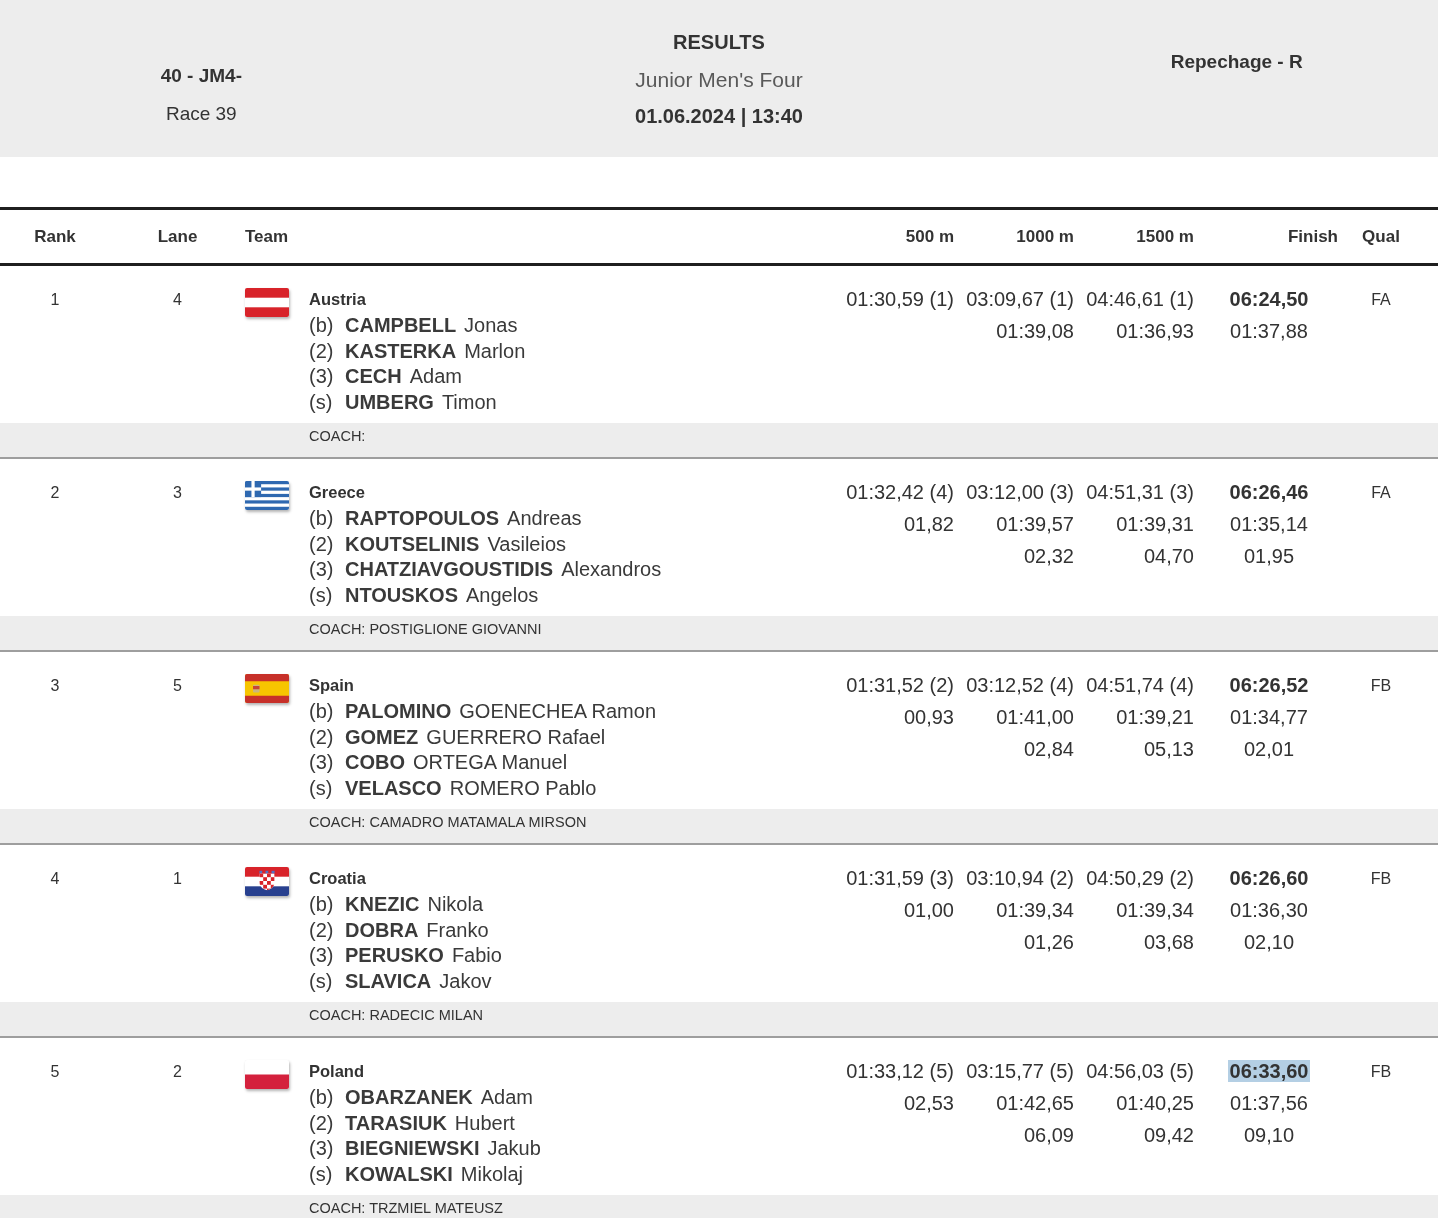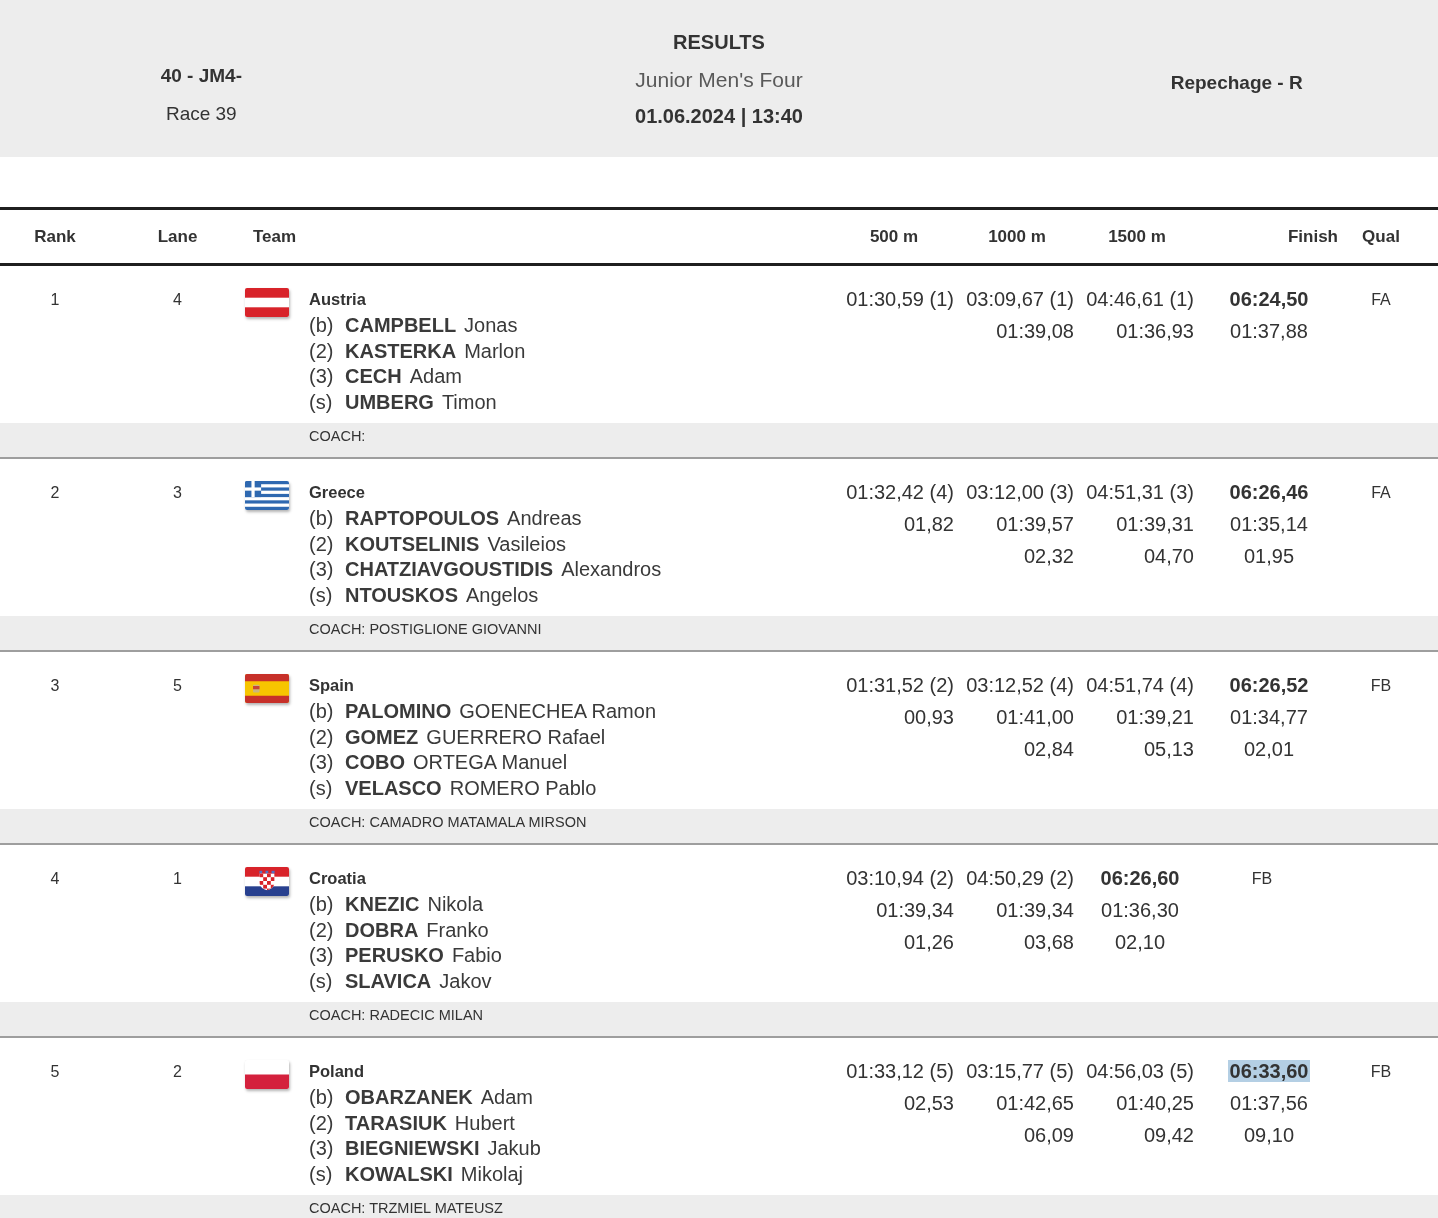--- a/index.html
+++ b/index.html
@@ -15,37 +15,37 @@
     height:157px; background:var(--band,#ededed);
     display:grid; grid-template-columns:28% 1fr 28%;
   }
   .tb-left{ padding-top:57px; text-align:center; }
   .tb-left .l1{ font-weight:bold; font-size:19px; line-height:38px; }
   .tb-left .l2{ font-size:19px; line-height:38px; }
   .tb-center{ padding-top:24px; text-align:center; }
   .tb-center .c1{ font-weight:bold; font-size:20px; line-height:37px; }
   .tb-center .c2{ font-size:21px; color:#595959; line-height:37px; }
   .tb-center .c3{ font-weight:bold; font-size:20px; line-height:37px; }
-  .tb-right{ padding-top:64px; text-align:center; font-weight:bold; font-size:19px; line-height:38px; }
+  .tb-right{ padding-top:43px; text-align:center; font-weight:bold; font-size:19px; line-height:38px; }
 
   
   .grid9{
     display:grid;
     grid-template-columns:110px 135px 64px 1fr 126px 120px 120px 138px 100px;
   }
   .thead{
     margin-top:50px;
     border-top:3px solid var(--tborder,#1f1f1f);
     border-bottom:3px solid var(--tborder,#1f1f1f);
     height:59px; align-items:center;
     font-weight:bold; font-size:17px;
   }
   .th-rank,.th-lane{ text-align:center; }
-  .th-team{ grid-column:3 / 5; text-align:left;margin-left:8px; }
-  .th-t{ text-align:center; padding-right:6px; }
+  .th-team{ grid-column:3 / 5; text-align:left; }
+  .th-t{ text-align:right; padding-right:6px; }
   .th-fin{ text-align:right; }
   .th-qual{ text-align:center; padding-right:14px; }
 
   .block{ padding-top:20px; }
   .cell-rank,.cell-lane{ text-align:center; font-size:16px; line-height:27px; }
   .cell-flag{ padding-top:2px; }
   .flag{
     width:44px; height:29px; display:block; border-radius:2px;
     box-shadow: inset 0 0 0 1px rgba(0,0,0,.08), 1px 2px 3px rgba(0,0,0,.30);
   }
@@ -257,20 +257,25 @@
         </svg>
       </div>
       <div class="cell-team">
         <div class="tname">Croatia</div>
         <div class="crew"><span class="seat">(b)</span><span class="sur">KNEZIC</span><span class="giv">Nikola</span></div>
         <div class="crew"><span class="seat">(2)</span><span class="sur">DOBRA</span><span class="giv">Franko</span></div>
         <div class="crew"><span class="seat">(3)</span><span class="sur">PERUSKO</span><span class="giv">Fabio</span></div>
         <div class="crew"><span class="seat">(s)</span><span class="sur">SLAVICA</span><span class="giv">Jakov</span></div>
       </div>
       <div class="tcol">
+        <div>01:31,59 (3)</div>
+        <div>01,00</div>
+        <div></div>
+      </div>
+      <div class="tcol">
         <div>03:10,94 (2)</div>
         <div>01:39,34</div>
         <div>01,26</div>
       </div>
       <div class="tcol">
         <div>04:50,29 (2)</div>
         <div>01:39,34</div>
         <div>03,68</div>
       </div>
       <div class="tcol fincol">

